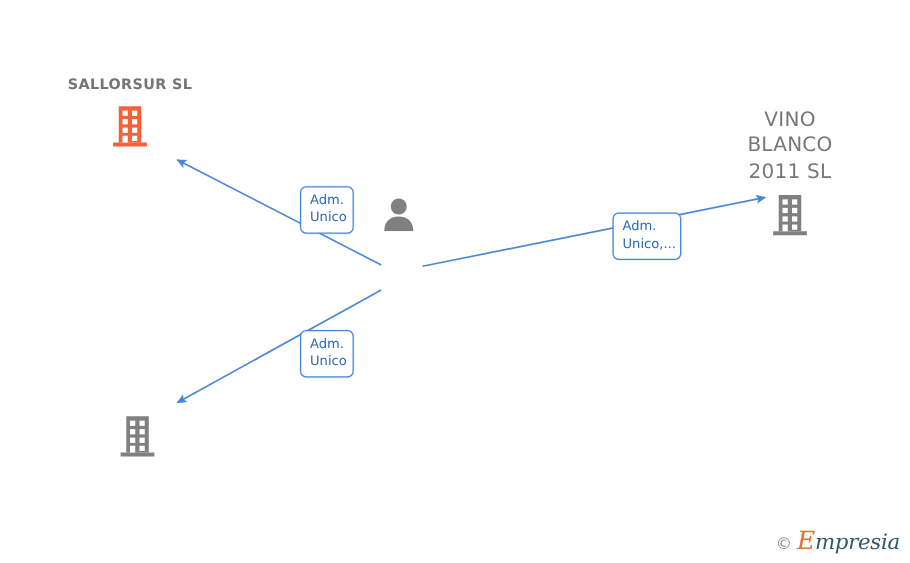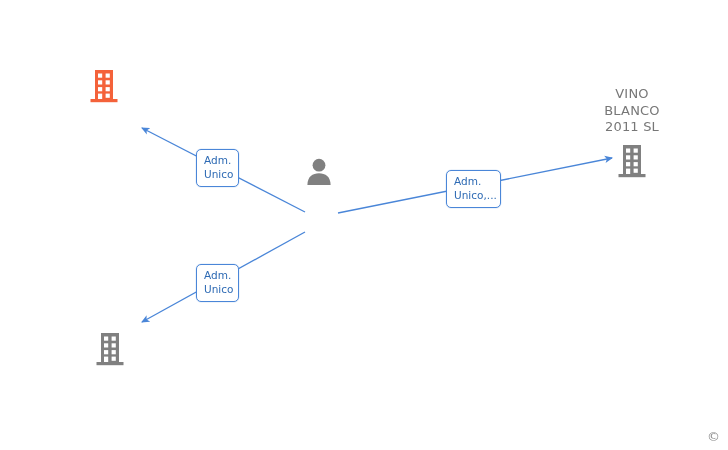--- a/index.html
+++ b/index.html
@@ -34,21 +34,21 @@
   }
 
   
   .node {
     position: absolute;
     text-align: center;
     line-height: 1.28;
   }
 
   .node-label {
-    font-size: 13px;
+    font-size: 16px;
     color: #777777;
     letter-spacing: 0.2px;
     white-space: pre-line;
   }
 
   .node-label.company-root {
     font-size: 11.5px;
     font-weight: bold;
     color: #757575;
     letter-spacing: 0.3px;
@@ -66,20 +66,21 @@
     background: #ffffff;
     border: 1.4px solid #4a86d8;
     border-radius: 5px;
     color: #2d6ab4;
     font-size: 10.5px;
     line-height: 1.32;
     padding: 4px 20px 4px 7px;
     text-align: left;
     white-space: pre-line;
     box-shadow: 0 0 0 0.5px rgba(74,134,216,0.18);
+    margin-left: 44px;
   }
 
   
   #watermark {
     position: absolute;
     right: 8px;
     bottom: 6px;
     display: flex;
     align-items: baseline;
     gap: 4px;
@@ -116,20 +117,21 @@
     </defs>
 
     <line x1="305" y1="212" x2="142" y2="128" stroke="#4a86d8" stroke-width="1.3" marker-end="url(#arrow-blue)"></line>
 
     <line x1="338" y1="213" x2="612" y2="158" stroke="#4a86d8" stroke-width="1.3" marker-end="url(#arrow-blue)"></line>
 
     <line x1="305" y1="232" x2="142" y2="322" stroke="#4a86d8" stroke-width="1.3" marker-end="url(#arrow-blue)"></line>
   </svg>
 
   <div class="node" style="left:34px; top:60px; width:140px;">
+    <div class="node-label company-root">SALLORSUR SL</div>
     <span class="node-icon">
       <svg width="28" height="34" viewBox="0 0 28 34" xmlns="http://www.w3.org/2000/svg" style="margin-top:9px;">
         <rect x="5" y="1" width="18" height="29" fill="#f4623a"></rect>
         <rect x="0.5" y="30" width="27" height="3.2" fill="#f4623a"></rect>
         <rect x="8" y="4.5" width="4.2" height="4.2" fill="#ffffff"></rect>
         <rect x="15.6" y="4.5" width="4.2" height="4.2" fill="#ffffff"></rect>
         <rect x="8" y="11.3" width="4.2" height="4.2" fill="#ffffff"></rect>
         <rect x="15.6" y="11.3" width="4.2" height="4.2" fill="#ffffff"></rect>
         <rect x="8" y="18.1" width="4.2" height="4.2" fill="#ffffff"></rect>
         <rect x="15.6" y="18.1" width="4.2" height="4.2" fill="#ffffff"></rect>
@@ -191,13 +193,14 @@
   <div class="edge-label" style="left:446px; top:170px; width:55px;">Adm.
 Unico,...</div>
 
   <div class="edge-label" style="left:196px; top:264px; width:43px;">Adm.
 Unico</div>
 
 </div>
 
 <div id="watermark">
   <span class="copy-mark">©</span>
+  <span class="brand"><span class="brand-initial">E</span><span class="brand-rest">mpresia</span></span>
 </div>
 
 </body></html>

